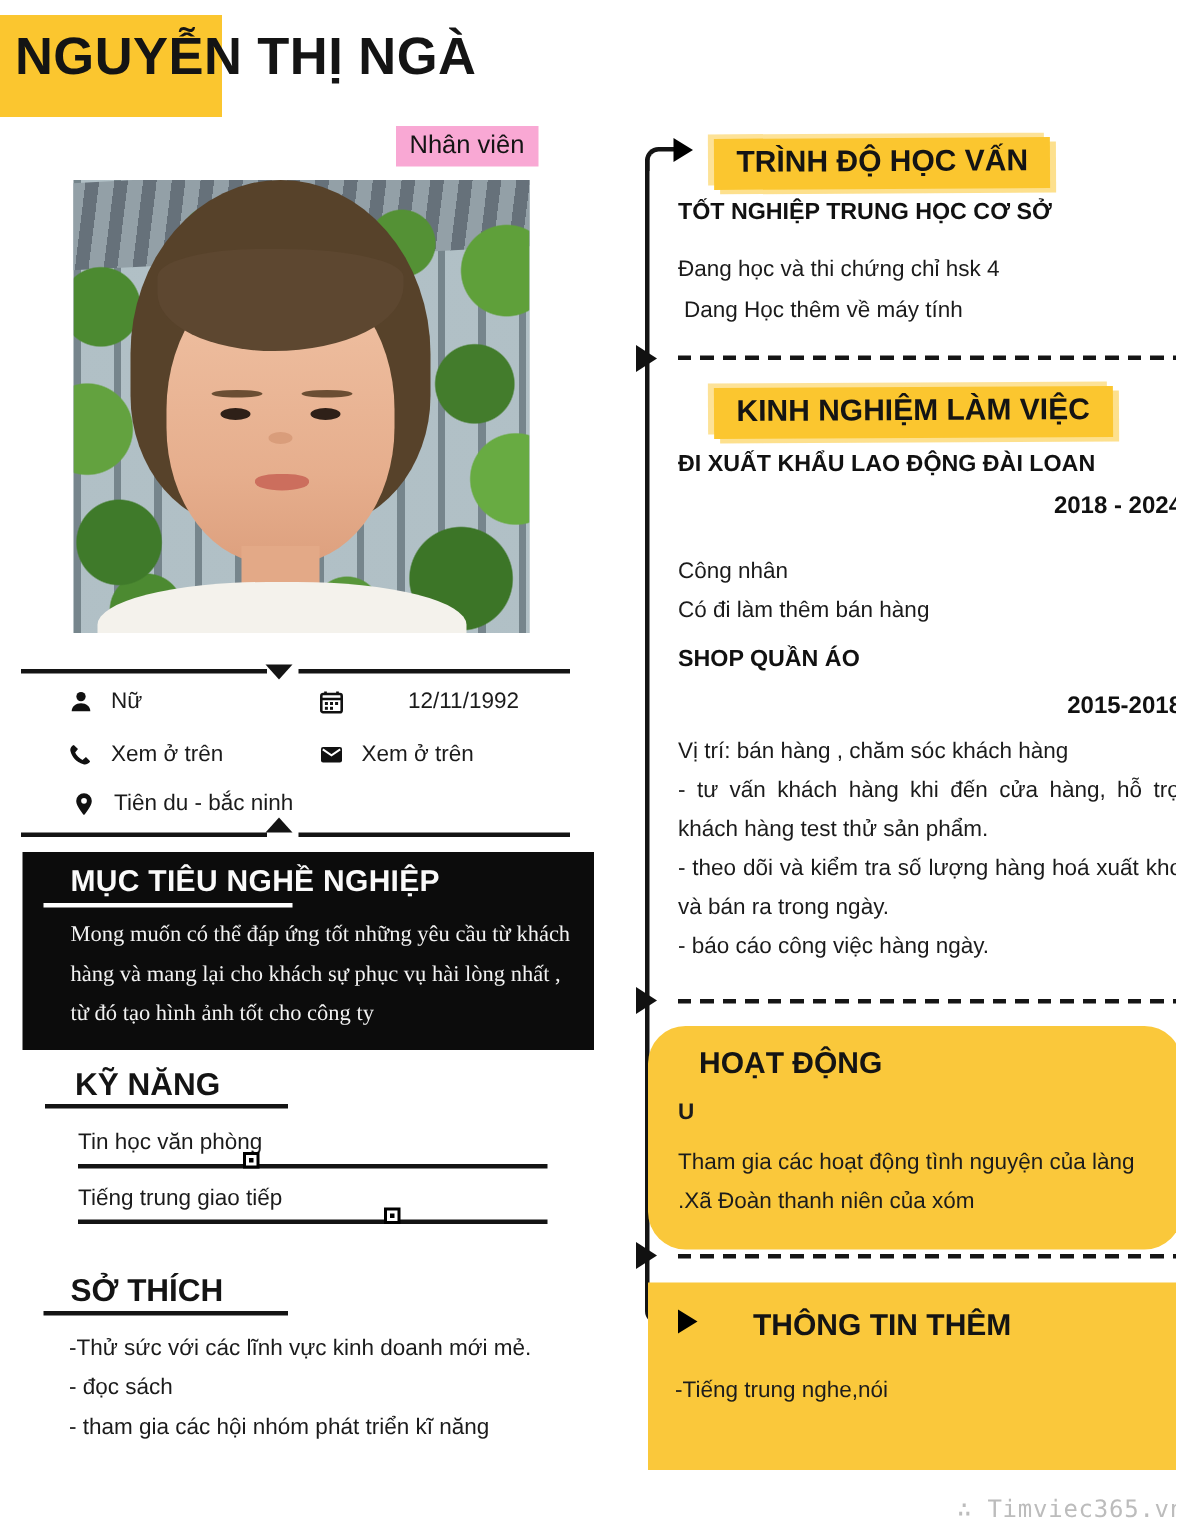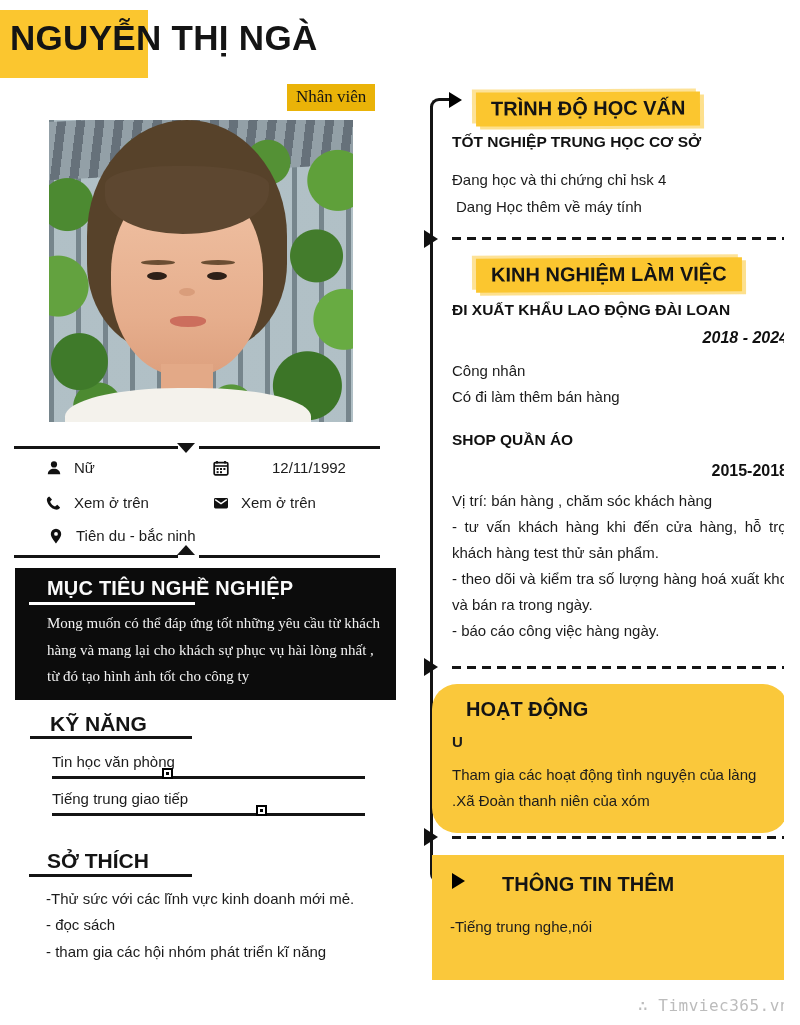--- a/index.html
+++ b/index.html
@@ -5,21 +5,21 @@
   * { margin:0; padding:0; box-sizing:border-box; }
   html,body { background:#ffffff; }
   body { font-family:"Liberation Sans","DejaVu Sans",sans-serif; color:#1c1c1c; }
   #cv { position:relative; width:784px; height:1025px; background:#ffffff; overflow:hidden; }
 
   .abs { position:absolute; }
 
   
   .name-highlight { left:0; top:10px; width:148px; height:68px; background:#FBC62F; }
   .cv-name { left:10px; top:18px; font-size:35px; font-weight:bold; color:#141414; letter-spacing:.3px; white-space:nowrap; }
-  .role-badge { left:287px; top:84px; background:#eab308; color:#141414; font-size:17px; padding:3px 9px 4px;font-family:Liberation Serif, serif; }
+  .role-badge { left:264px; top:84px; background:#f9a8d4; color:#141414; font-size:17px; padding:3px 9px 4px; }
 
   
   .photo { left:49px; top:120px; width:304px; height:302px; background:#9aabb1; overflow:hidden; }
   .photo .slats { position:absolute; inset:0;
     background:repeating-linear-gradient(90deg, rgba(116,131,138,.95) 0 5px, rgba(178,193,199,.95) 5px 27px); }
   .photo .roof { position:absolute; left:-10px; top:-6px; width:330px; height:58px;
     background:repeating-linear-gradient(100deg,#66717a 0 9px,#93a0a7 9px 19px); transform:rotate(-3deg); }
   .photo .foliage { position:absolute; inset:0; background:
     radial-gradient(circle at 6% 28%, #4c8a31 0 26px, transparent 27px),
     radial-gradient(circle at 3% 55%, #63a23f 0 30px, transparent 31px),
@@ -205,22 +205,22 @@
 
   <div class="rsec-head" style="top:92px;">TRÌNH ĐỘ HỌC VẤN</div>
   <div class="rtext rbold" style="top:133px;">TỐT NGHIỆP TRUNG HỌC CƠ SỞ</div>
   <div class="rtext" style="top:166px; line-height:27px;">
     <div>Đang học và thi chứng chỉ hsk 4</div>
     <div style="padding-left:4px;">Dang Học thêm về máy tính</div>
   </div>
 
   <div class="rsec-head" style="top:258px;">KINH NGHIỆM LÀM VIỆC</div>
   <div class="rtext rbold" style="top:301px;">ĐI XUẤT KHẨU LAO ĐỘNG ĐÀI LOAN</div>
-  <div class="rtext period" style="top:329px;font-style:italic;">2018 - 2024</div>
-  <div class="rtext" style="top:358px; line-height:26px;">
+  <div class="rtext period" style="top:329px;">2018 - 2024</div>
+  <div class="rtext" style="top:368px; line-height:26px;">
     <div>Công nhân</div>
     <div>Có đi làm thêm bán hàng</div>
   </div>
   <div class="rtext rbold" style="top:431px;">SHOP QUẦN ÁO</div>
   <div class="rtext period" style="top:462px;">2015-2018</div>
   <div class="rtext" style="top:488px;">
     <div class="para">Vị trí: bán hàng , chăm sóc khách hàng</div>
     <div class="para">- tư vấn khách hàng khi đến cửa hàng, hỗ trợ khách hàng test thử sản phẩm.</div>
     <div class="para">- theo dõi và kiểm tra số lượng hàng hoá xuất kho và bán ra trong ngày.</div>
     <div class="para">- báo cáo công việc hàng ngày.</div>

